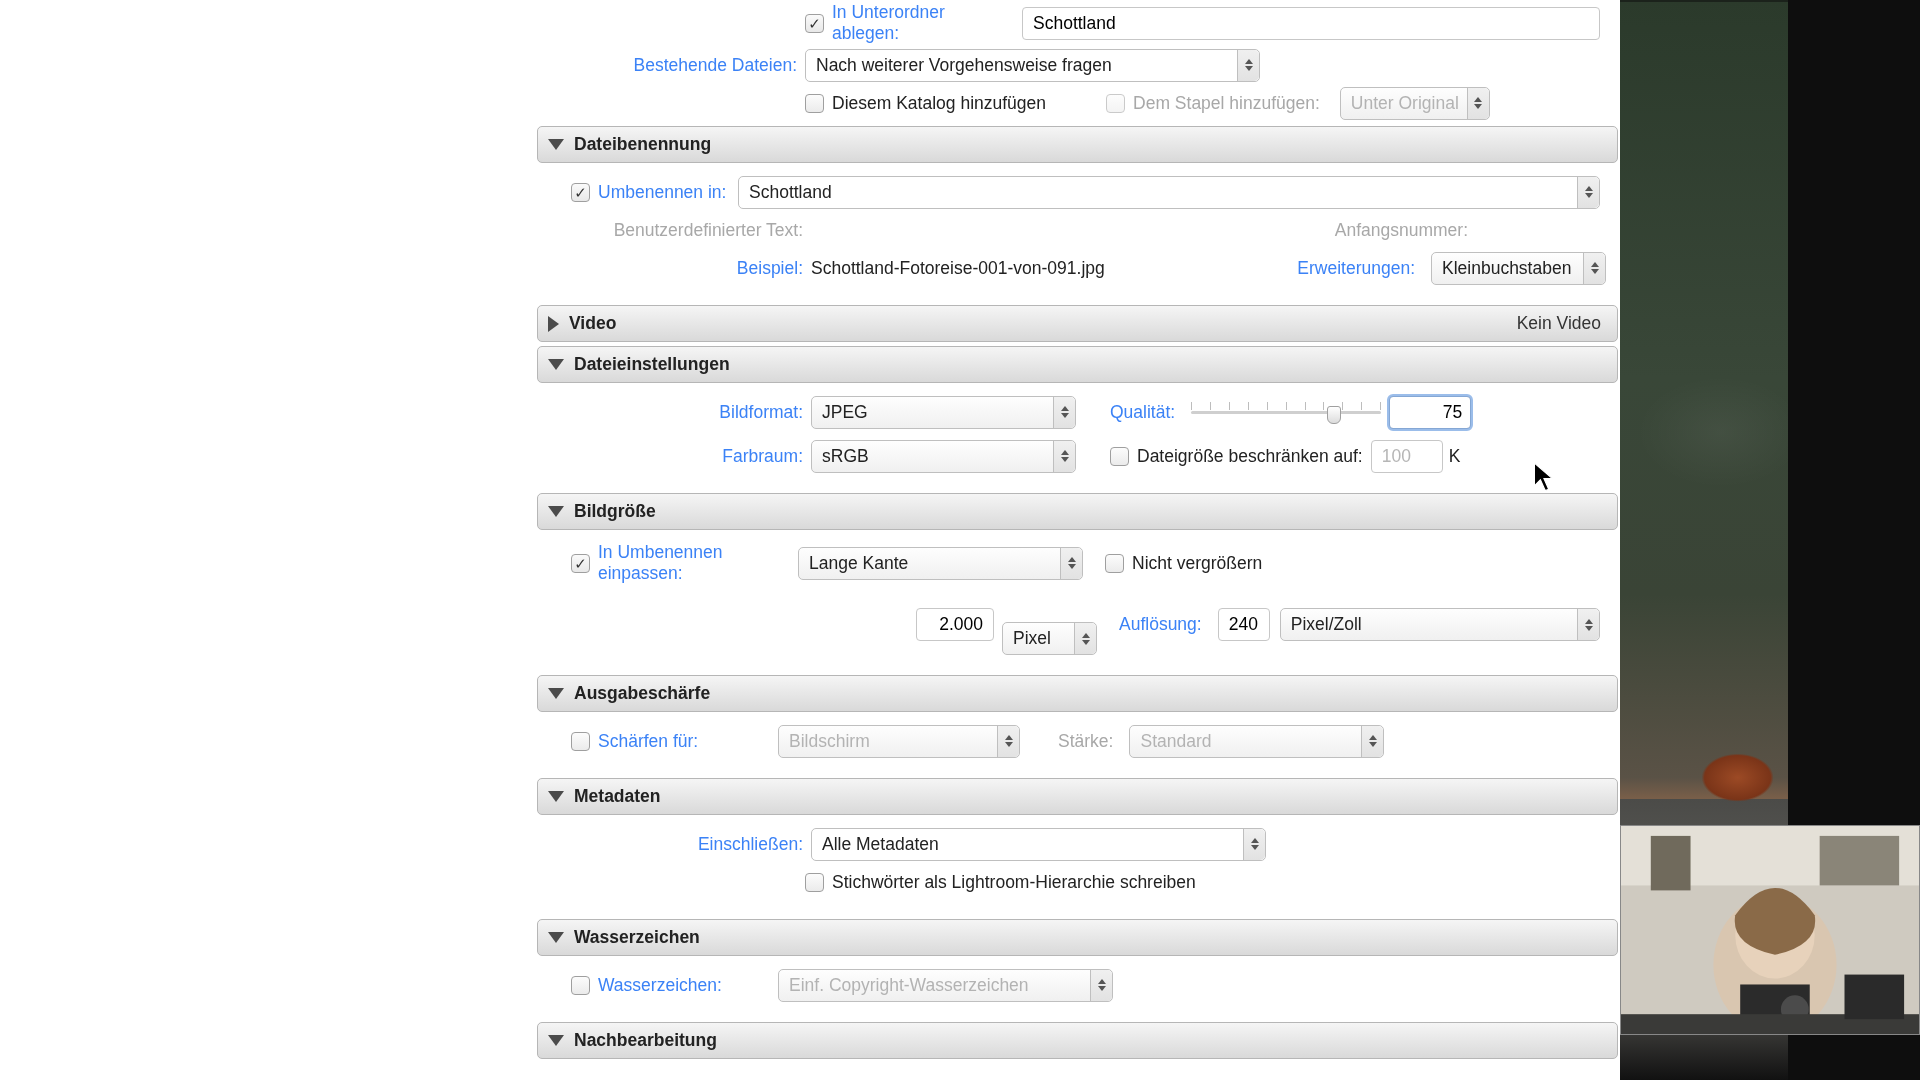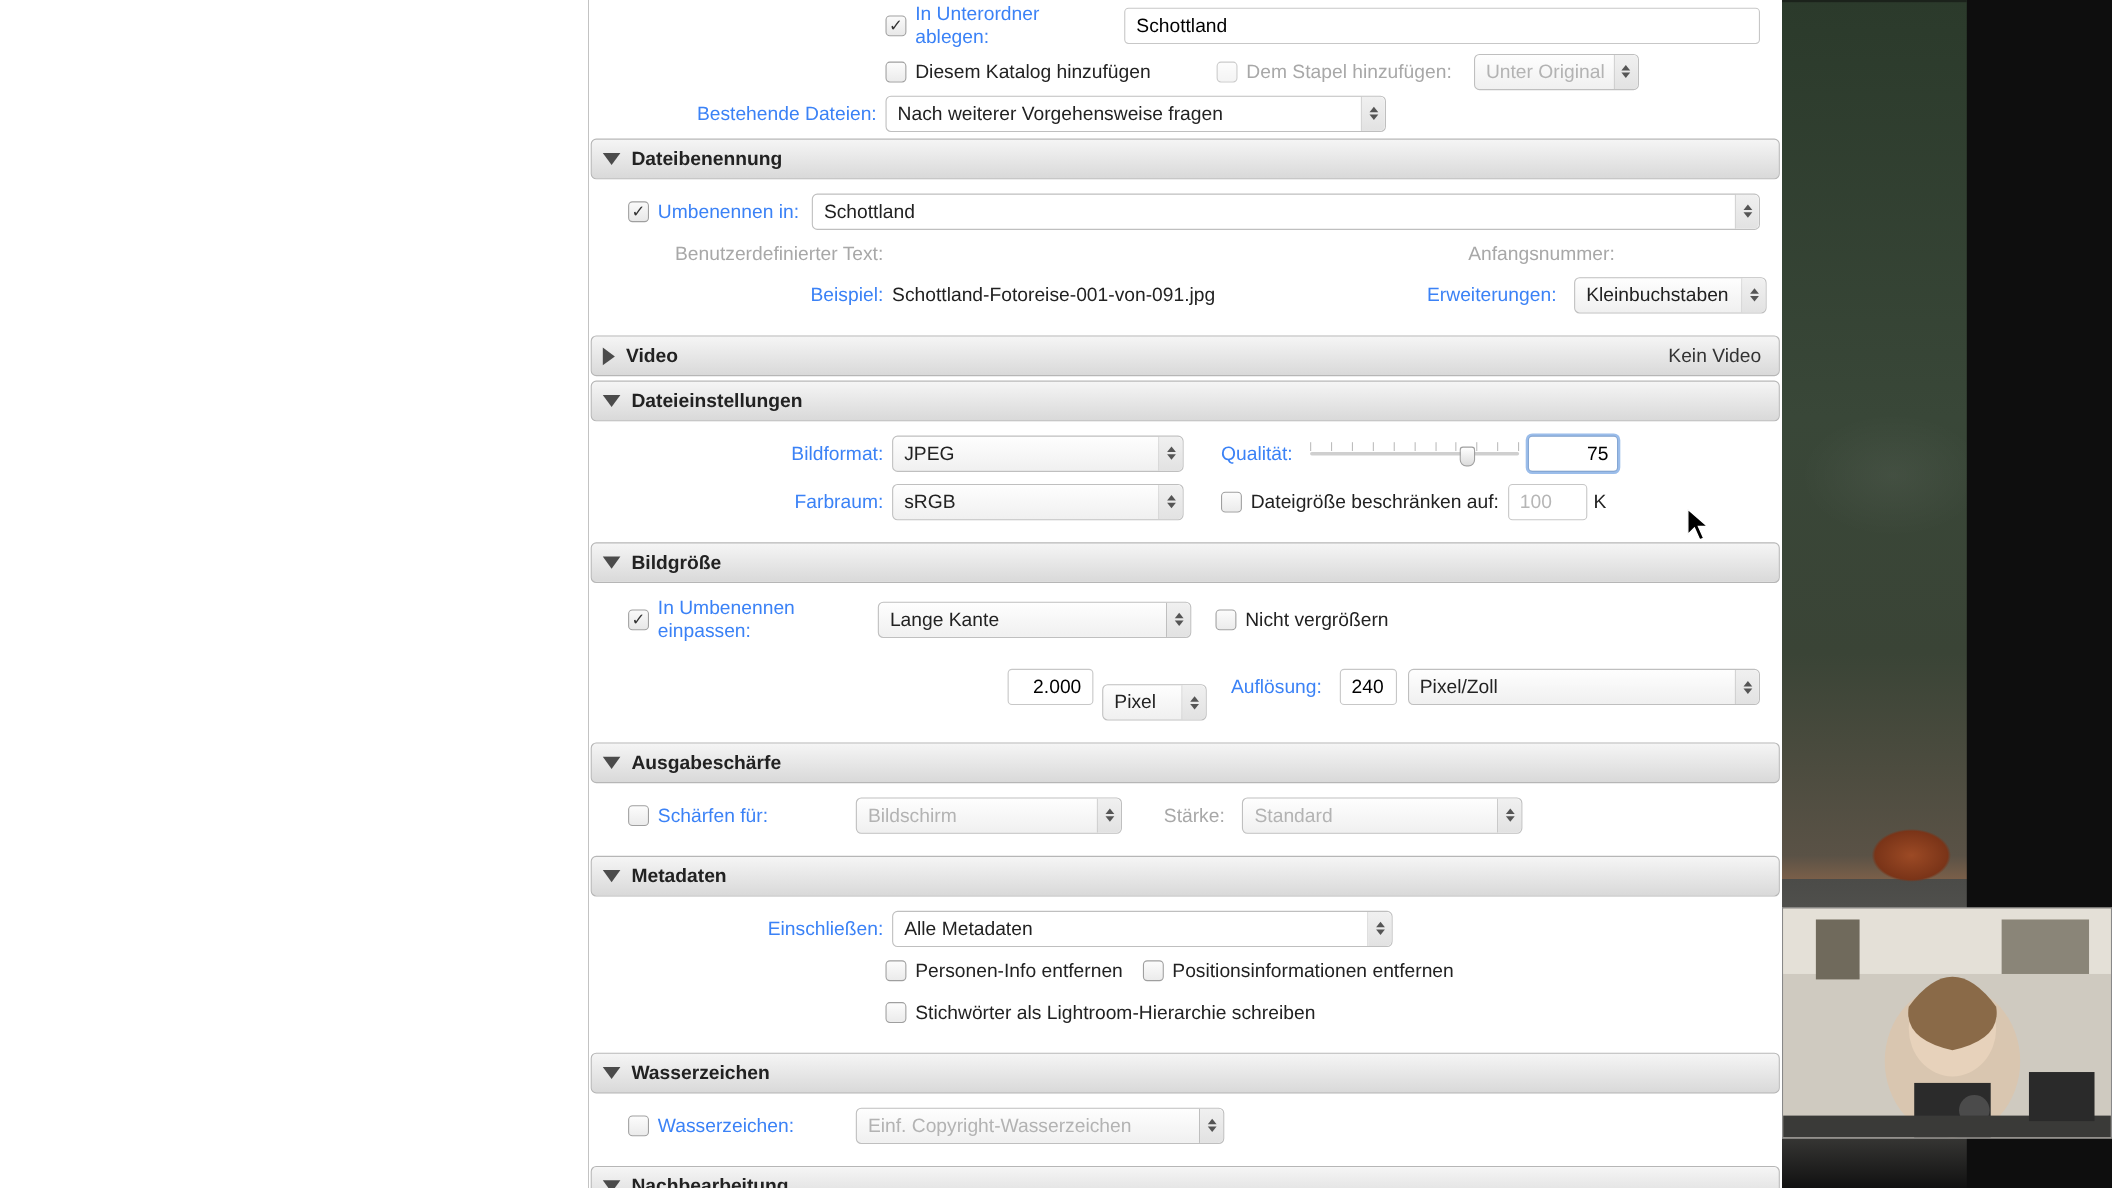--- a/index.html
+++ b/index.html
@@ -66,39 +66,39 @@
 <div class="left-gap"></div>
 
 <div class="panel">
  <div class="content">
 
   <div class="row" style="padding-left:270px;">
     <span class="chk on"></span>
     <span class="lbl" style="text-align:left;width:190px;">In Unterordner ablegen:</span>
     <input type="text" class="tf" style="flex: 1 1 0%; margin-right: 6px;" value="Schottland">
   </div>
+  <div class="row" style="padding-left:60px;">
+    <span class="lbl" style="width:210px;">Bestehende Dateien:</span>
+    <span class="sel-wide-end" style="flex:0 0 455px;">
+          <span>Nach weiterer Vorgehensweise fragen</span>
+          <span class="arrw"></span>
+        </span>
+  </div>
   <div class="row" style="padding-left:270px;">
     <span class="chk"></span>
     <span>Diesem Katalog hinzufügen</span>
     <span style="width:60px;"></span>
     <span class="chk dim"></span>
     <span class="lbl dim" style="text-align:left;">Dem Stapel hinzufügen:</span>
     <span style="width:12px;"></span>
     <span class="sel dim" style="width:150px;">
           <span>Unter Original</span>
           <span class="arrw"></span>
         </span>
   </div>
-  <div class="row" style="padding-left:60px;">
-    <span class="lbl" style="width:210px;">Bestehende Dateien:</span>
-    <span class="sel-wide-end" style="flex:0 0 455px;">
-          <span>Nach weiterer Vorgehensweise fragen</span>
-          <span class="arrw"></span>
-        </span>
-  </div>
 
   <div class="section-hd">
     <span class="disclosure open"></span>
     <span>Dateibenennung</span>
   </div>
   <div class="section-body">
     <div class="row" style="padding-left:36px;">
       <span class="chk on"></span>
       <span class="lbl" style="width:140px;text-align:left;">Umbenennen in:</span>
       <span class="sel-wide-end" style="flex:1;margin-right:6px;">
@@ -244,27 +244,20 @@
     <span class="disclosure open"></span>
     <span>Metadaten</span>
   </div>
   <div class="section-body">
     <div class="row">
       <span class="lbl" style="width:262px;">Einschließen:</span>
       <span class="sel-wide-end" style="width:455px;">
             <span>Alle Metadaten</span>
             <span class="arrw"></span>
           </span>
-    </div>
-    <div class="row" style="padding-left:270px;">
-      <span class="chk"></span>
-      <span>Personen-Info entfernen</span>
-      <span style="width:18px;"></span>
-      <span class="chk"></span>
-      <span>Positionsinformationen entfernen</span>
     </div>
     <div class="row" style="padding-left:270px;">
       <span class="chk"></span>
       <span>Stichwörter als Lightroom-Hierarchie schreiben</span>
     </div>
   </div>
 
   <div class="section-hd">
     <span class="disclosure open"></span>
     <span>Wasserzeichen</span>

